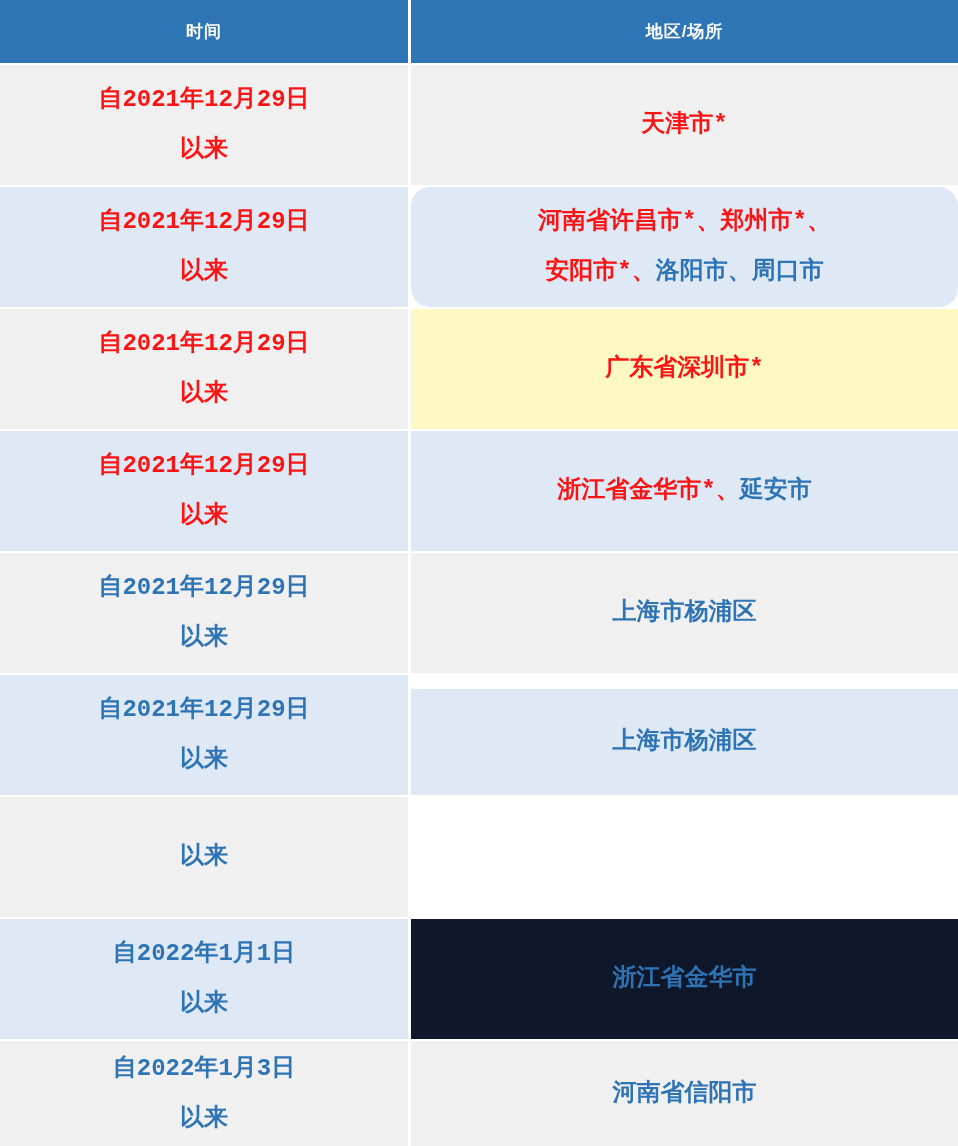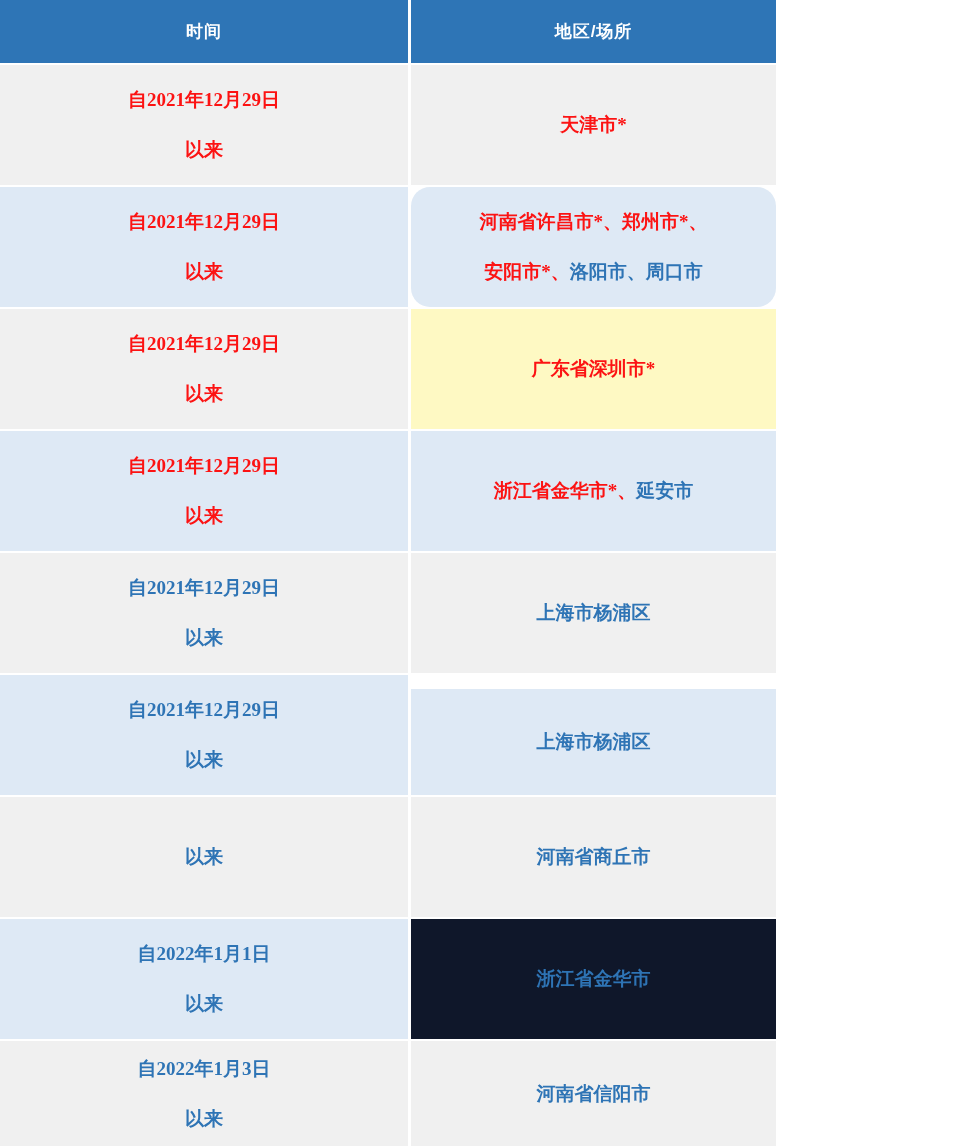--- a/index.html
+++ b/index.html
@@ -9,21 +9,21 @@
   }
   body {
     width: 958px;
     height: 1146px;
     overflow: hidden;
   }
   .table {
     display: flex;
     flex-direction: column;
     row-gap: 2px;
-    width: 776px;
+    width: 958px;
     height: 1146px;
     background: #ffffff;
     font-family: "Liberation Serif", "DejaVu Serif", serif;
     font-weight: bold;
   }
   .row {
     display: grid;
     grid-template-columns: 408px 1fr;
     column-gap: 3px;
     flex: 0 0 120px;
@@ -43,21 +43,22 @@
     text-align: center;
     overflow: hidden;
   }
   .header-cell {
     font-family: "Liberation Sans", "DejaVu Sans", sans-serif;
     font-weight: bold;
     font-size: 17px;
     letter-spacing: 1px;
   }
   .body-cell {
-    font-size: 19px;
+    font-size: 24px;
+    font-family: Liberation Mono, monospace;
   }
   .line {
     line-height: 50px;
     white-space: nowrap;
   }
 </style>
 </head>
 <body>
 
 <div class="table">
@@ -118,23 +119,20 @@
         <div class="line" style="color: rgb(46, 116, 181);">以来</div>
       </div>
       <div class="cell body-cell" style="background: rgb(222, 233, 245); margin-top: 14px;">
         <div class="line"><span style="color: rgb(46, 116, 181);">上海市杨浦区</span></div>
       </div>
     </div>
     <div class="row">
       <div class="cell body-cell" style="background: rgb(240, 240, 240);">
         <div class="line" style="color: rgb(46, 116, 181);">以来</div>
       </div>
-      <div class="cell body-cell" style="background: rgb(240, 240, 240);">
-        <div class="line"><span style="color: rgb(46, 116, 181);">河南省商丘市</span></div>
-      </div>
     </div>
     <div class="row">
       <div class="cell body-cell" style="background: rgb(222, 233, 245);">
         <div class="line" style="color: rgb(46, 116, 181);">自2022年1月1日</div>
         <div class="line" style="color: rgb(46, 116, 181);">以来</div>
       </div>
       <div class="cell body-cell" style="background: #0f172a;">
         <div class="line"><span style="color: rgb(46, 116, 181);">浙江省金华市</span></div>
       </div>
     </div>

